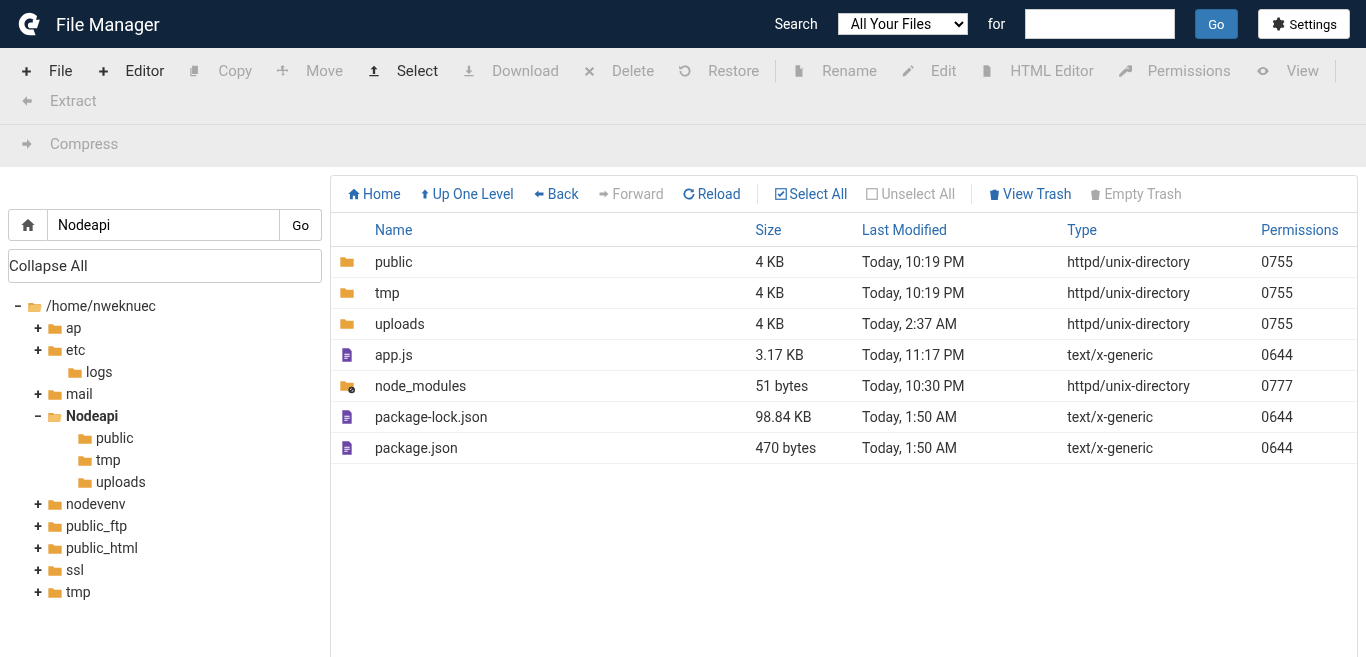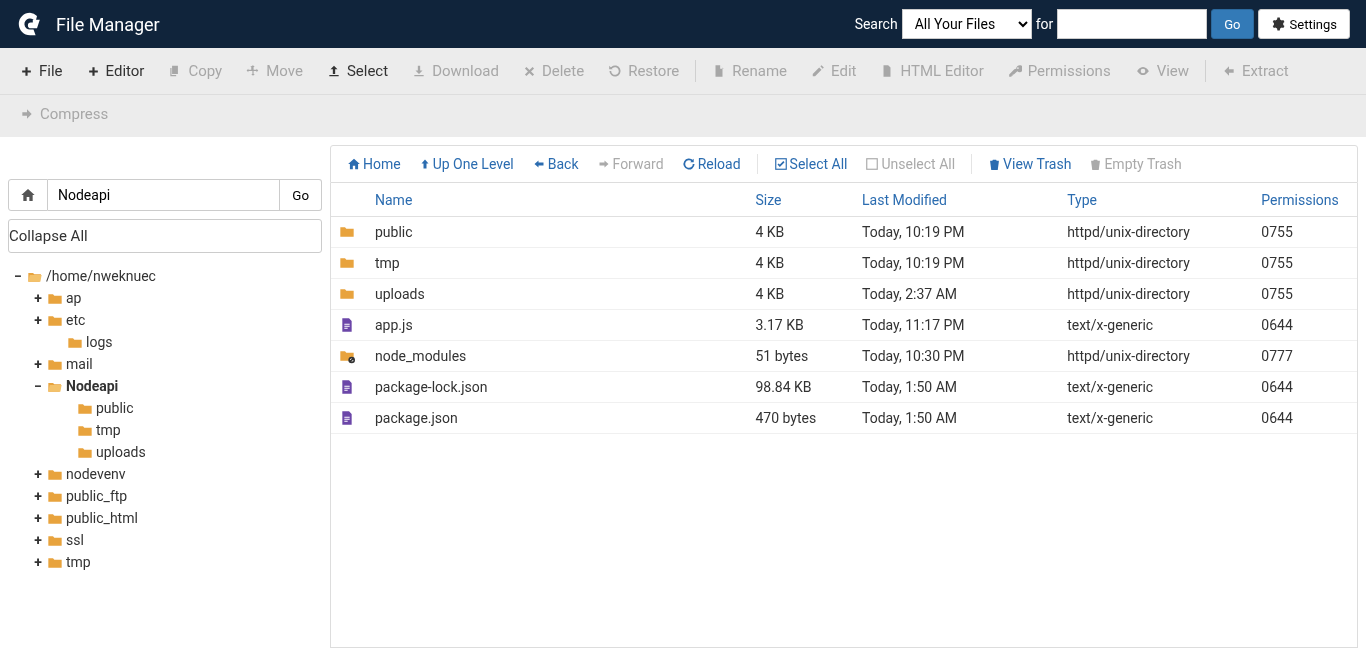--- a/index.html
+++ b/index.html
@@ -2,29 +2,29 @@
 <html><head>
 <meta charset="utf-8">
 <style>
 * { margin: 0; padding: 0; box-sizing: border-box; font-family: -apple-system, BlinkMacSystemFont, "Segoe UI", Roboto, Arial, sans-serif; }
 body { background: #fff; font-size: 14px; color: #333; }
 
 .topbar { background: #10243b; height: 48px; display: flex; align-items: center; padding: 0 16px; color: #fff; }
 .topbar .logo { width: 28px; height: 28px; margin-right: 12px; display: flex; align-items: center; }
 .topbar .title { font-size: 18px; font-weight: 400; flex: 0 0 auto; }
 .topbar .spacer { flex: 1; }
-.searchbar { display: flex; align-items: center; gap: 4px; }
+.searchbar { display: flex; align-items: center; gap: 20px; }
 .searchbar .label { color: #fff; }
-.searchbar select { height: 30px; padding: 0 8px; border: 1px solid #ccc; background: #fff; font-size: 14px; width: 130px; }
+.searchbar select { height: 22px; padding: 0 8px; border: 1px solid #ccc; background: #fff; font-size: 14px; width: 130px; }
 .searchbar input[type=text] { height: 30px; width: 150px; padding: 0 8px; border: 1px solid #ccc; }
 .btn { height: 30px; padding: 0 12px; border: 1px solid #ccc; background: #fff; border-radius: 3px; cursor: pointer; font-size: 13px; display: inline-flex; align-items: center; gap: 5px; }
 .btn.primary { background: #337ab7; color: #fff; border-color: #2b689c; }
 
 .toolbar { background: #ececec; border-bottom: 1px solid #ddd; padding: 10px 10px; display: flex; flex-wrap: wrap; align-items: center; gap: 4px; }
-.tool-item { display: inline-flex; align-items: center; gap: 6px; padding: 4px 10px; color: #333; cursor: pointer; font-size: 15px; }
+.tool-item { display: inline-flex; align-items: center; gap: 16px; padding: 4px 10px; color: #333; cursor: pointer; font-size: 15px; }
 .tool-item.disabled { color: #a7a7a7; cursor: default; }
 .tool-sep { width: 1px; height: 22px; background: #d0d0d0; margin: 0 2px; }
 .toolbar-row2 { background: #ececec; padding: 6px 10px 10px 10px; display: flex; }
 .toolbar-row2 .tool-item { padding: 4px 10px; }
 
 .main { display: flex; height: calc(100vh - 48px - 50px - 40px); }
 .left-pane { width: 330px; flex-shrink: 0; display: flex; flex-direction: column; margin-top: 34px; }
 .pathbar { display: flex; padding: 8px; gap: 0; }
 .pathbar .home-btn { width: 40px; height: 32px; border: 1px solid #ccc; border-radius: 3px 0 0 3px; display: flex; align-items: center; justify-content: center; cursor: pointer; background: #fff; }
 .pathbar input { flex: 1; height: 32px; border: 1px solid #ccc; border-left: none; padding: 0 10px; font-size: 14px; }

